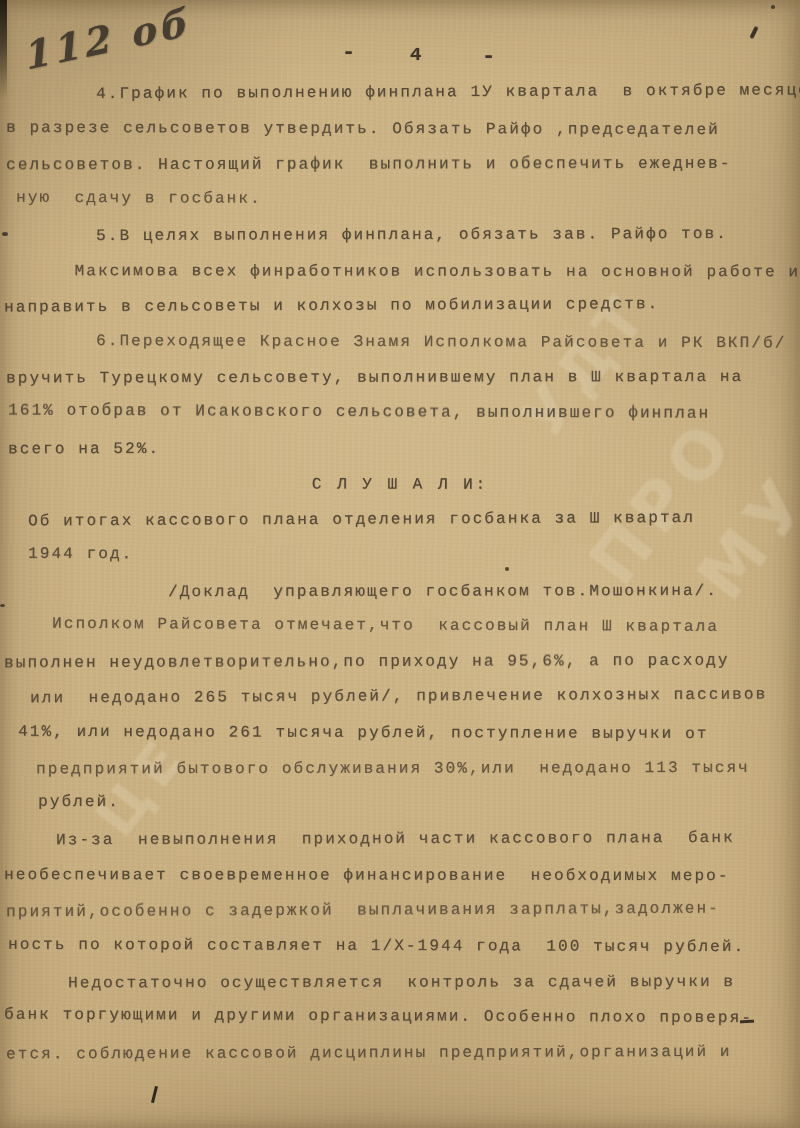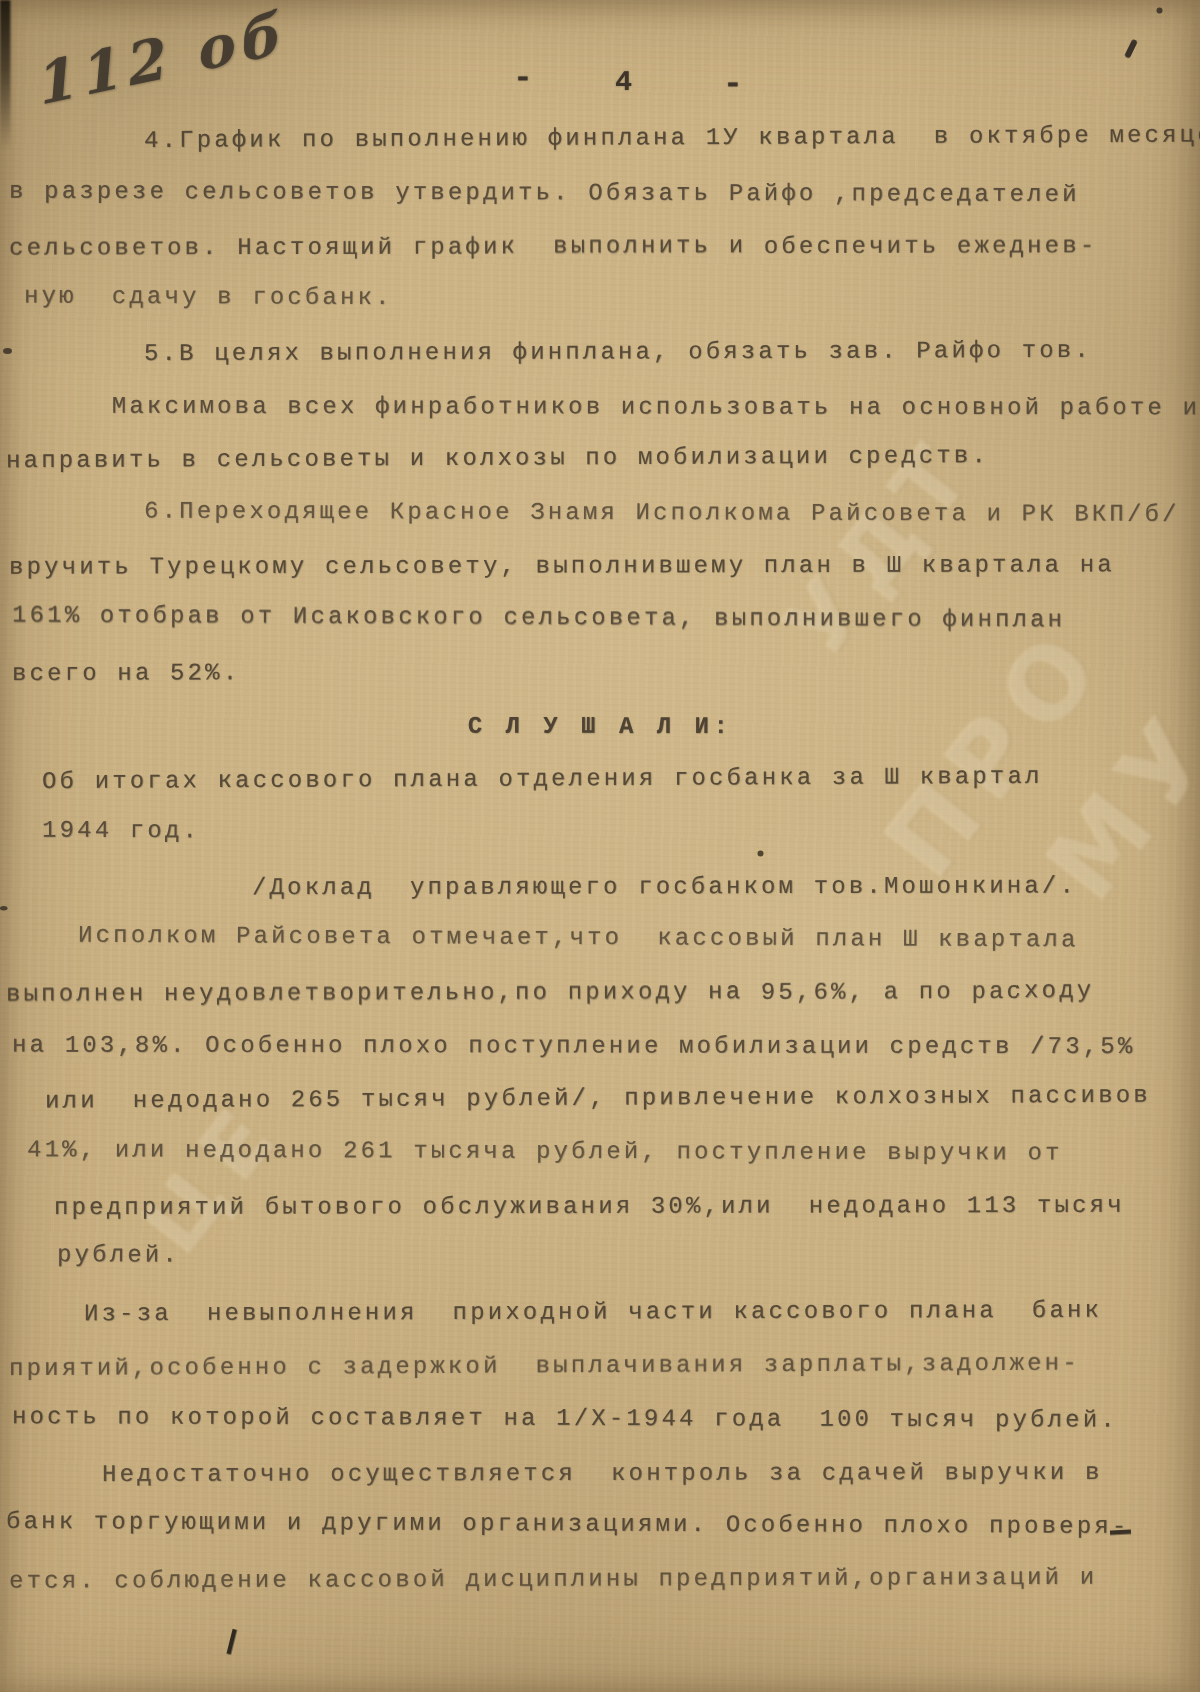--- a/index.html
+++ b/index.html
@@ -46,21 +46,21 @@
     font-size:16px;color:#463b2d;
   }
   .tline{
     height:35.55px;line-height:35.55px;white-space:pre;
     letter-spacing:2.1px;opacity:.88;
     text-shadow:.4px .3px .7px rgba(70,58,40,.55);
   }
   .tline:nth-child(4n){opacity:.78;}
   .tline:nth-child(4n+2){opacity:.92;color:#514536;}
   .tline:nth-child(7n+3){filter:blur(.2px);}
-  .tline.heading{text-align:center;letter-spacing:3px;color:#41372b;opacity:.9;font-weight:bold;}
+  .tline.heading{text-align:center;letter-spacing:3px;color:#41372b;opacity:.9;}
   
   .watermark{position:absolute;inset:0;pointer-events:none;}
   .wm-frag{
     position:absolute;font-family:"DejaVu Sans",sans-serif;font-weight:bold;
     color:rgba(236,223,190,.28);
     text-shadow:1px 1px 0 rgba(120,98,62,.12), -1px -1px 0 rgba(255,246,218,.20);
     letter-spacing:10px;filter:blur(1.2px);opacity:.8;
   }
   
   .artifact{position:absolute;pointer-events:none;}
@@ -107,26 +107,26 @@
       <div class="tline" style="padding-left: 96px; transform: rotate(0.18deg) translateY(0px);">6.Переходящее Красное Знамя Исполкома Райсовета и РК ВКП/б/</div>
       <div class="tline" style="padding-left: 6px; transform: rotate(-0.12deg) translateY(0.6px);">вручить Турецкому сельсовету, выполнившему план в Ш квартала на</div>
       <div class="tline" style="padding-left: 8px; transform: rotate(0.26deg) translateY(-0.6px);">161% отобрав от Исаковского сельсовета, выполнившего финплан</div>
       <div class="tline" style="padding-left: 8px; transform: rotate(-0.2deg) translateY(0px);">всего на 52%.</div>
       <div class="tline heading" style="transform: rotate(0.08deg) translateY(0.6px);">С Л У Ш А Л И:</div>
       <div class="tline" style="padding-left: 28px; transform: rotate(-0.3deg) translateY(-0.6px);">Об итогах кассового плана отделения госбанка за Ш квартал</div>
       <div class="tline" style="padding-left: 28px; transform: rotate(0.18deg) translateY(0px);">1944 год.</div>
       <div class="tline" style="padding-left: 168px; transform: rotate(-0.12deg) translateY(0.6px);">/Доклад  управляющего госбанком тов.Мошонкина/.</div>
       <div class="tline" style="padding-left: 52px; transform: rotate(0.26deg) translateY(-0.6px);">Исполком Райсовета отмечает,что  кассовый план Ш квартала</div>
       <div class="tline" style="padding-left: 4px; transform: rotate(-0.2deg) translateY(0px);">выполнен неудовлетворительно,по приходу на 95,6%, а по расходу</div>
-      <div class="tline" style="padding-left: 8px; transform: rotate(0.08deg) translateY(0.6px);">на 103,8%. Особенно плохо поступление мобилизации средств /73,5%</div>
       <div class="tline" style="padding-left: 30px; transform: rotate(-0.3deg) translateY(-0.6px);">или  недодано 265 тысяч рублей/, привлечение колхозных пассивов</div>
       <div class="tline" style="padding-left: 18px; transform: rotate(0.18deg) translateY(0px);">41%, или недодано 261 тысяча рублей, поступление выручки от</div>
       <div class="tline" style="padding-left: 36px; transform: rotate(-0.12deg) translateY(0.6px);">предприятий бытового обслуживания 30%,или  недодано 113 тысяч</div>
       <div class="tline" style="padding-left: 38px; transform: rotate(0.26deg) translateY(-0.6px);">рублей.</div>
       <div class="tline" style="padding-left: 56px; transform: rotate(-0.2deg) translateY(0px);">Из-за  невыполнения  приходной части кассового плана  банк</div>
+      <div class="tline" style="padding-left: 4px; transform: rotate(0.08deg) translateY(0.6px);">необеспечивает своевременное финансирование  необходимых меро-</div>
       <div class="tline" style="padding-left: 6px; transform: rotate(-0.3deg) translateY(-0.6px);">приятий,особенно с задержкой  выплачивания зарплаты,задолжен-</div>
       <div class="tline" style="padding-left: 8px; transform: rotate(0.18deg) translateY(0px);">ность по которой составляет на 1/Х-1944 года  100 тысяч рублей.</div>
       <div class="tline" style="padding-left: 68px; transform: rotate(-0.12deg) translateY(0.6px);">Недостаточно осуществляется  контроль за сдачей выручки в</div>
       <div class="tline" style="padding-left: 4px; transform: rotate(0.26deg) translateY(-0.6px);">банк торгующими и другими организациями. Особенно плохо проверя-</div>
       <div class="tline" style="padding-left: 6px; transform: rotate(-0.2deg) translateY(0px);">ется. соблюдение кассовой дисциплины предприятий,организаций и</div>
     </div>
 
   <div class="artifact edge-tl"></div>
   <div class="artifact mark-apostrophe"></div>
   <div class="artifact speck-tr"></div>

